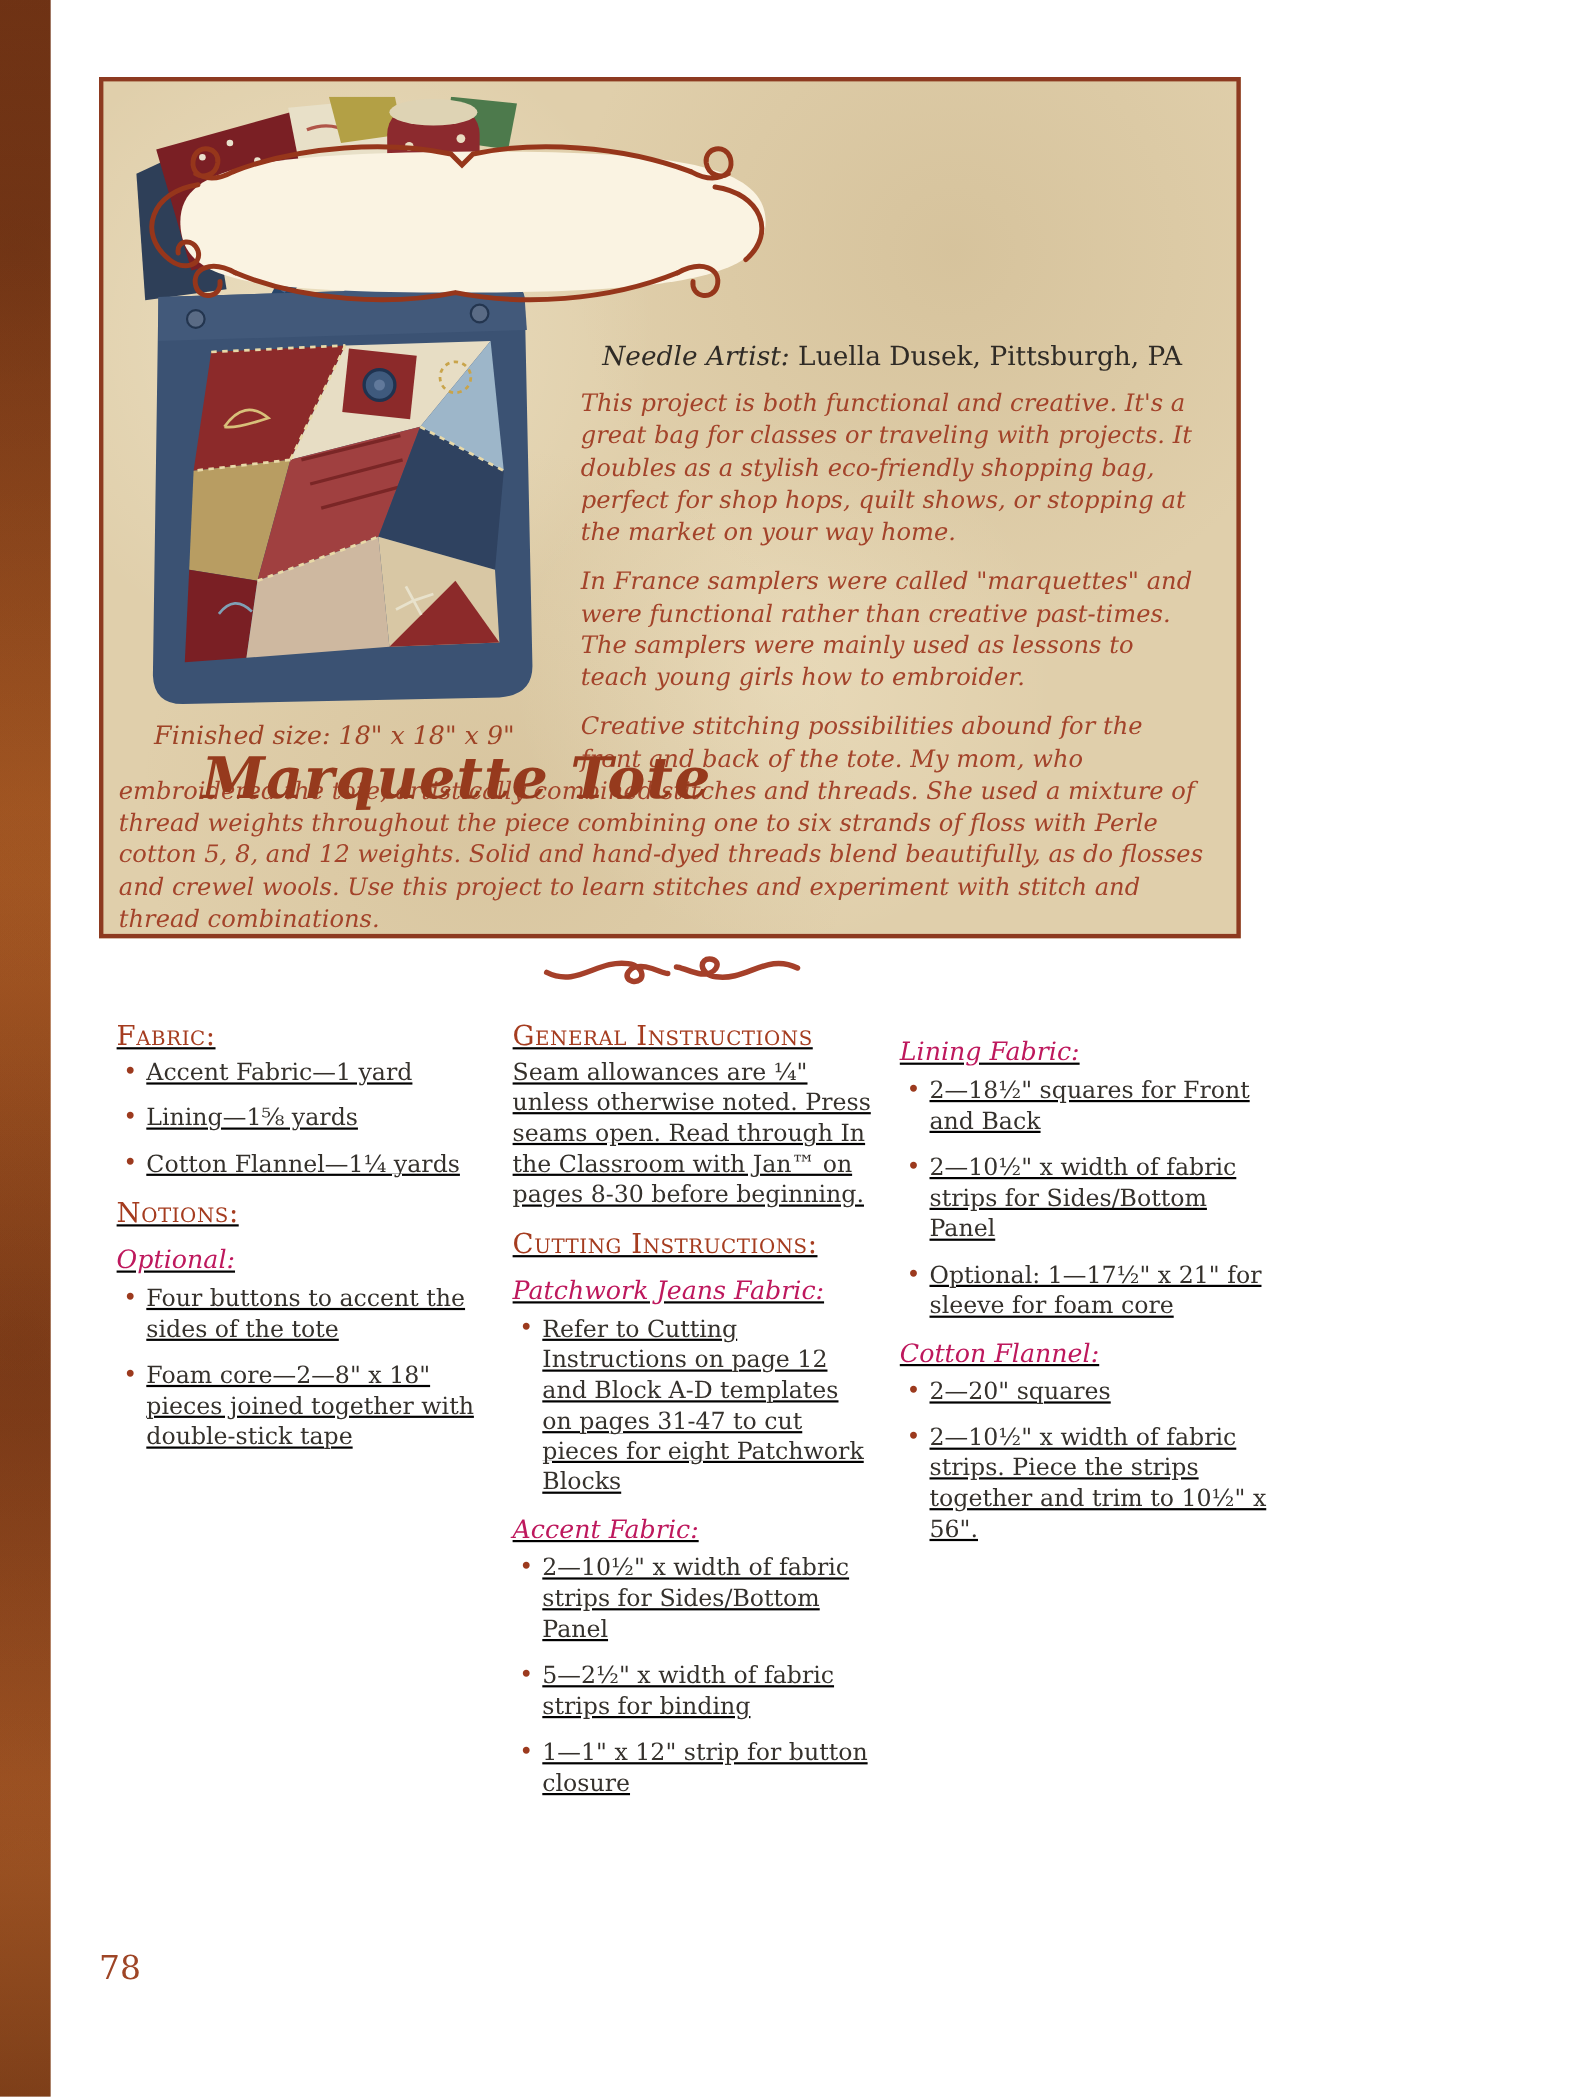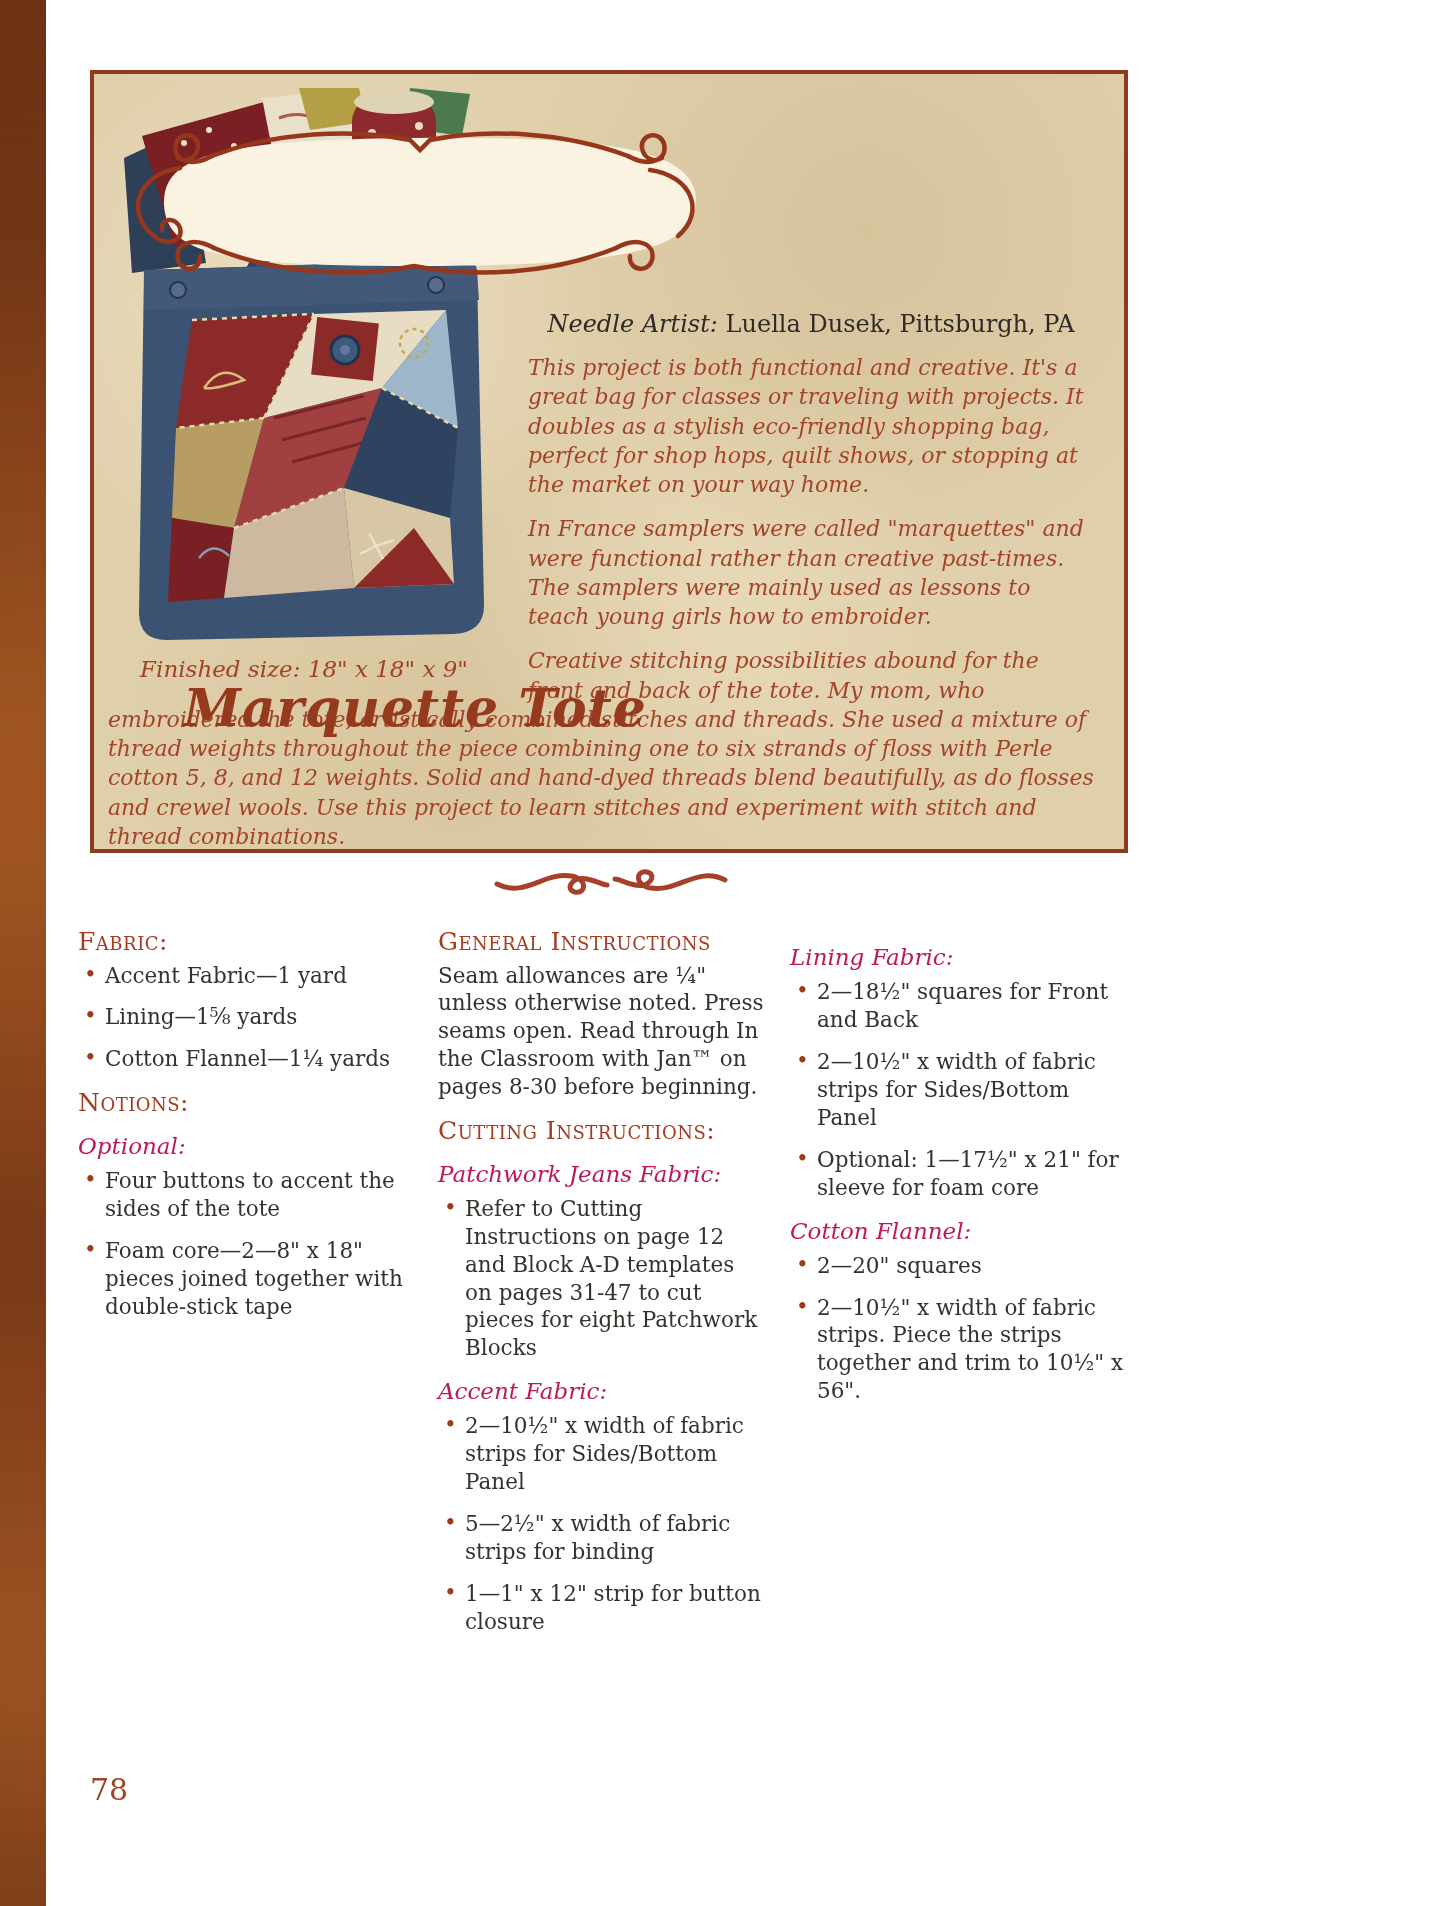--- a/index.html
+++ b/index.html
@@ -58,22 +58,23 @@
   .intro-para{
     font-style:italic;color:#a3432a;font-size:22px;line-height:1.33;
     margin:15px 0 0 0;
   }
 
   
   .divider{position:absolute;left:0;top:862px;width:1130px;text-align:center;}
 
   
   .columns{
-    position:absolute;left:32px;top:928px;width:1054px;
+    position:absolute;left:60px;top:928px;width:1054px;
     display:flex;
+    text-decoration:underline;
   }
   .col{box-sizing:border-box;}
   .col:nth-child(1){width:360px;padding-right:26px;}
   .col:nth-child(2){width:352px;padding-right:24px;}
   .col:nth-child(3){width:342px;}
   .heading{
     font-variant:small-caps;color:#a53c1f;font-size:25px;
     letter-spacing:.5px;margin:16px 0 6px 0;line-height:1.1;
   }
   .col .heading:first-child{margin-top:0;}

